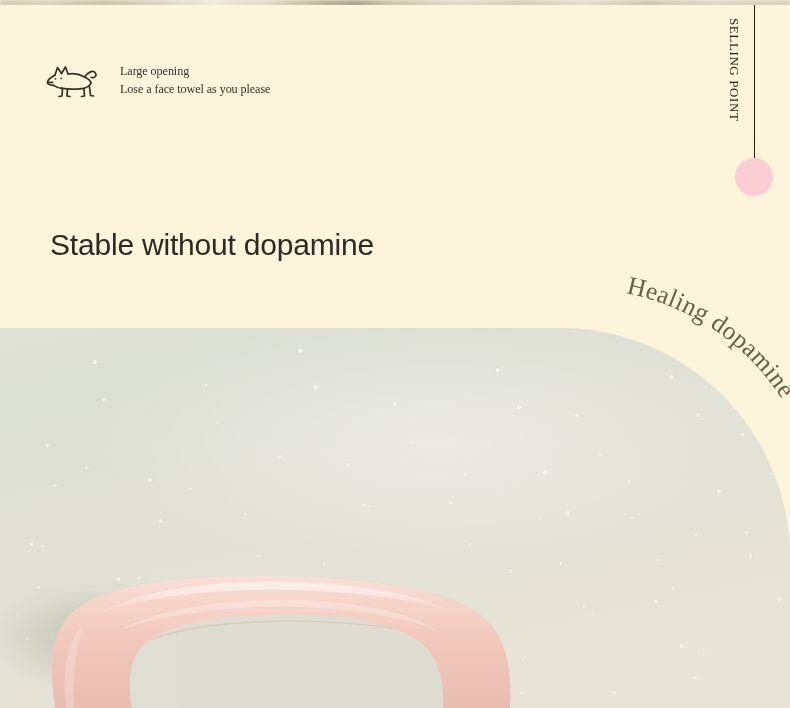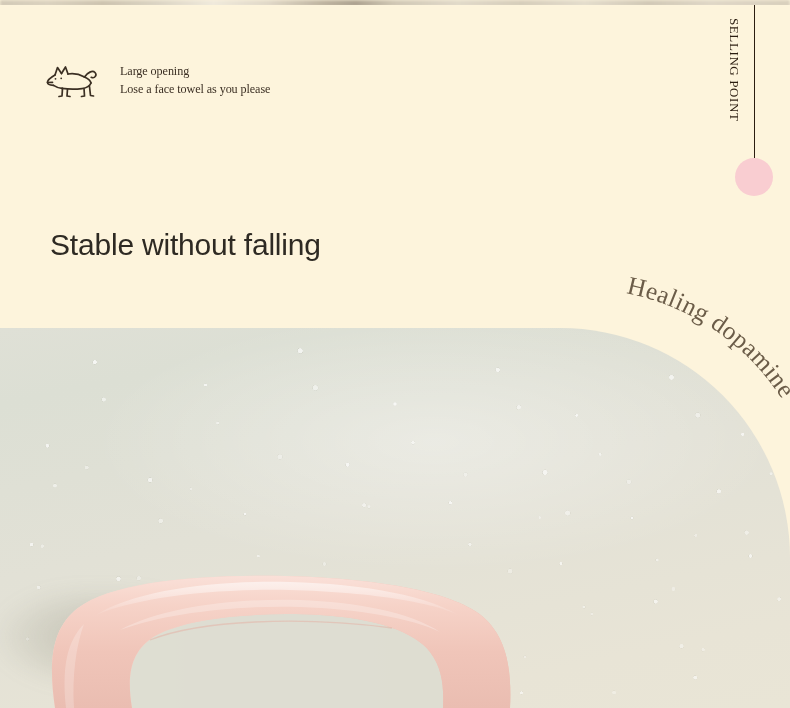--- a/index.html
+++ b/index.html
@@ -210,21 +210,21 @@
         <path d="M40 26.5 L40.5 34 M40.5 34 L37.5 34.5"></path>
         <path d="M45.5 24.5 L46.5 33.5 M46.5 33.5 L49.5 34"></path>
       </svg>
     </span>
     <span class="tagline-text">
       <div class="tagline-l1">Large opening</div>
       <div class="tagline-l2">Lose a face towel as you please</div>
     </span>
   </div>
 
-  <div class="subhead">Stable without falling</div>
+  <div class="subhead">Stable without dopamine</div>
 
   <div class="rail-line"></div>
   <div class="rail-label">SELLING POINT</div>
   <div class="rail-dot"></div>
 
   <div class="photo">
     <div class="droplets a"></div>
     <div class="droplets b"></div>
     <div class="droplets c"></div>
 

